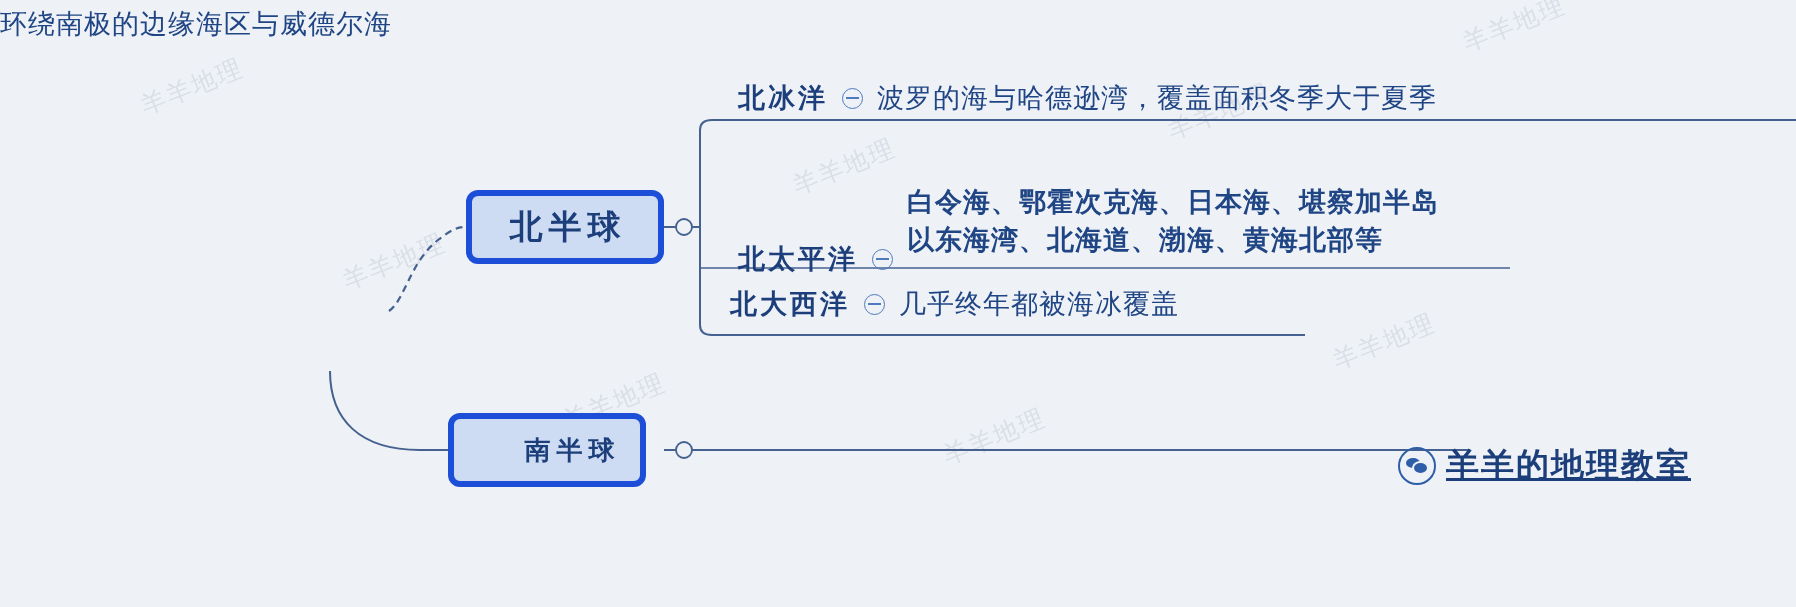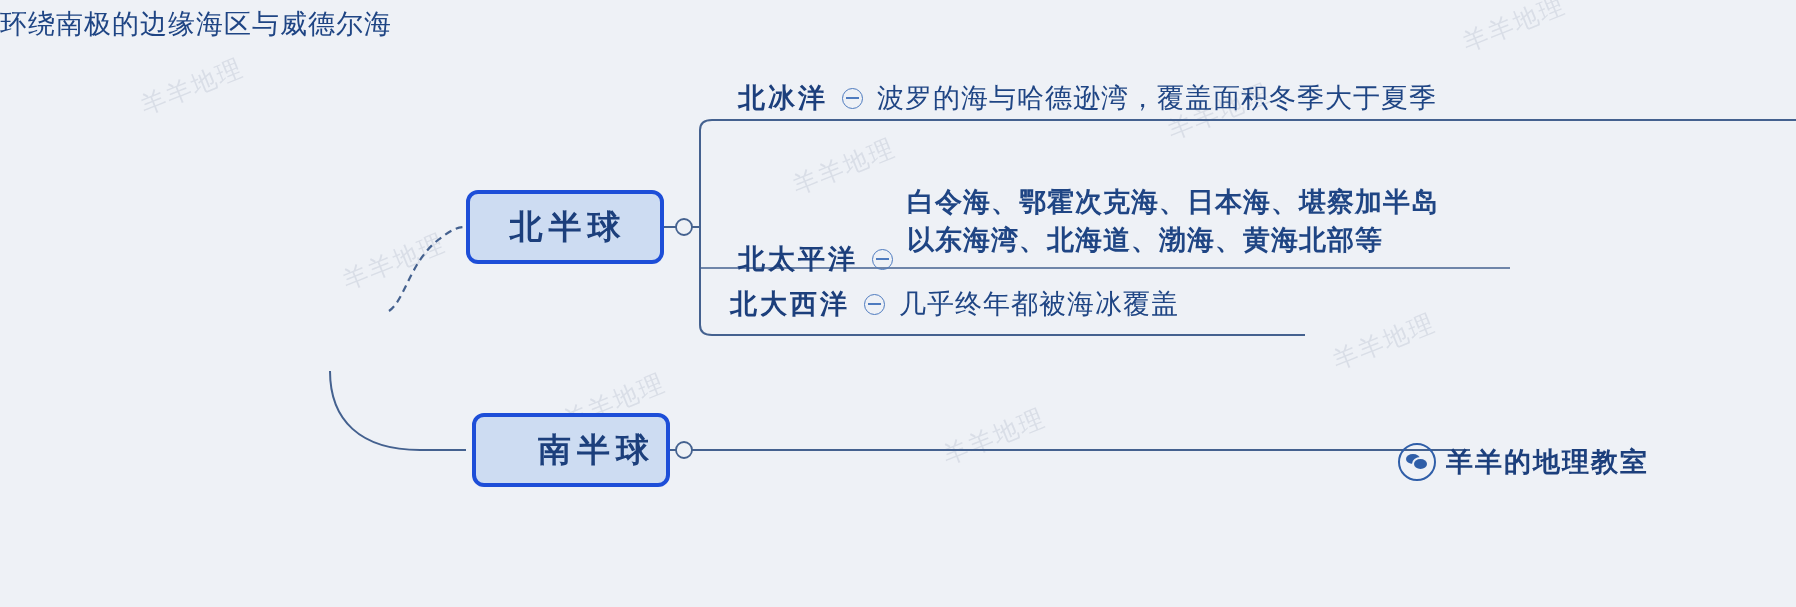--- a/index.html
+++ b/index.html
@@ -39,21 +39,21 @@
     width: 1796px;
     height: 607px;
     pointer-events: none;
   }
 
   
   .node {
     position: absolute;
     box-sizing: border-box;
     background: #cddcf2;
-    border: 4px solid #1d4ed8;
+    border: 6px solid #1d4ed8;
     border-radius: 12px;
     color: #1c3f7c;
     display: flex;
     align-items: center;
     justify-content: center;
     font-weight: bold;
     letter-spacing: 6px;
     text-indent: 6px;
     white-space: nowrap;
   }
@@ -67,25 +67,25 @@
     text-indent: 12px;
   }
   #node-north {
     left: 466px;
     top: 190px;
     width: 198px;
     height: 74px;
     font-size: 33px;
   }
   #node-south {
-    left: 472px;
+    left: 448px;
     top: 413px;
     width: 198px;
     height: 74px;
-    font-size: 33px;
+    font-size: 26px;
     padding-left: 45px;
   }
 
   
   .leaf {
     position: absolute;
     display: flex;
     align-items: center;
     color: #1c3f7c;
   }
@@ -164,24 +164,25 @@
   #logo .wechat::after {
     content: "";
     position: absolute;
     left: 14px; top: 14px;
     width: 13px; height: 10px;
     border-radius: 50%;
     background: #2f5ea8;
     box-shadow: 0 0 0 2px #eef1f6;
   }
   #logo .logo-text {
-    font-size: 27px;
+    font-size: 33px;
     font-weight: bold;
     letter-spacing: 2px;
     white-space: nowrap;
+    text-decoration: underline;
   }
 </style>
 </head>
 <body>
 
 <div id="canvas">
 
   <div id="watermark-layer">
       <div class="wm" style="left: 138px; top: 70px;">羊羊地理</div>
       <div class="wm" style="left: 340px; top: 245px;">羊羊地理</div>

